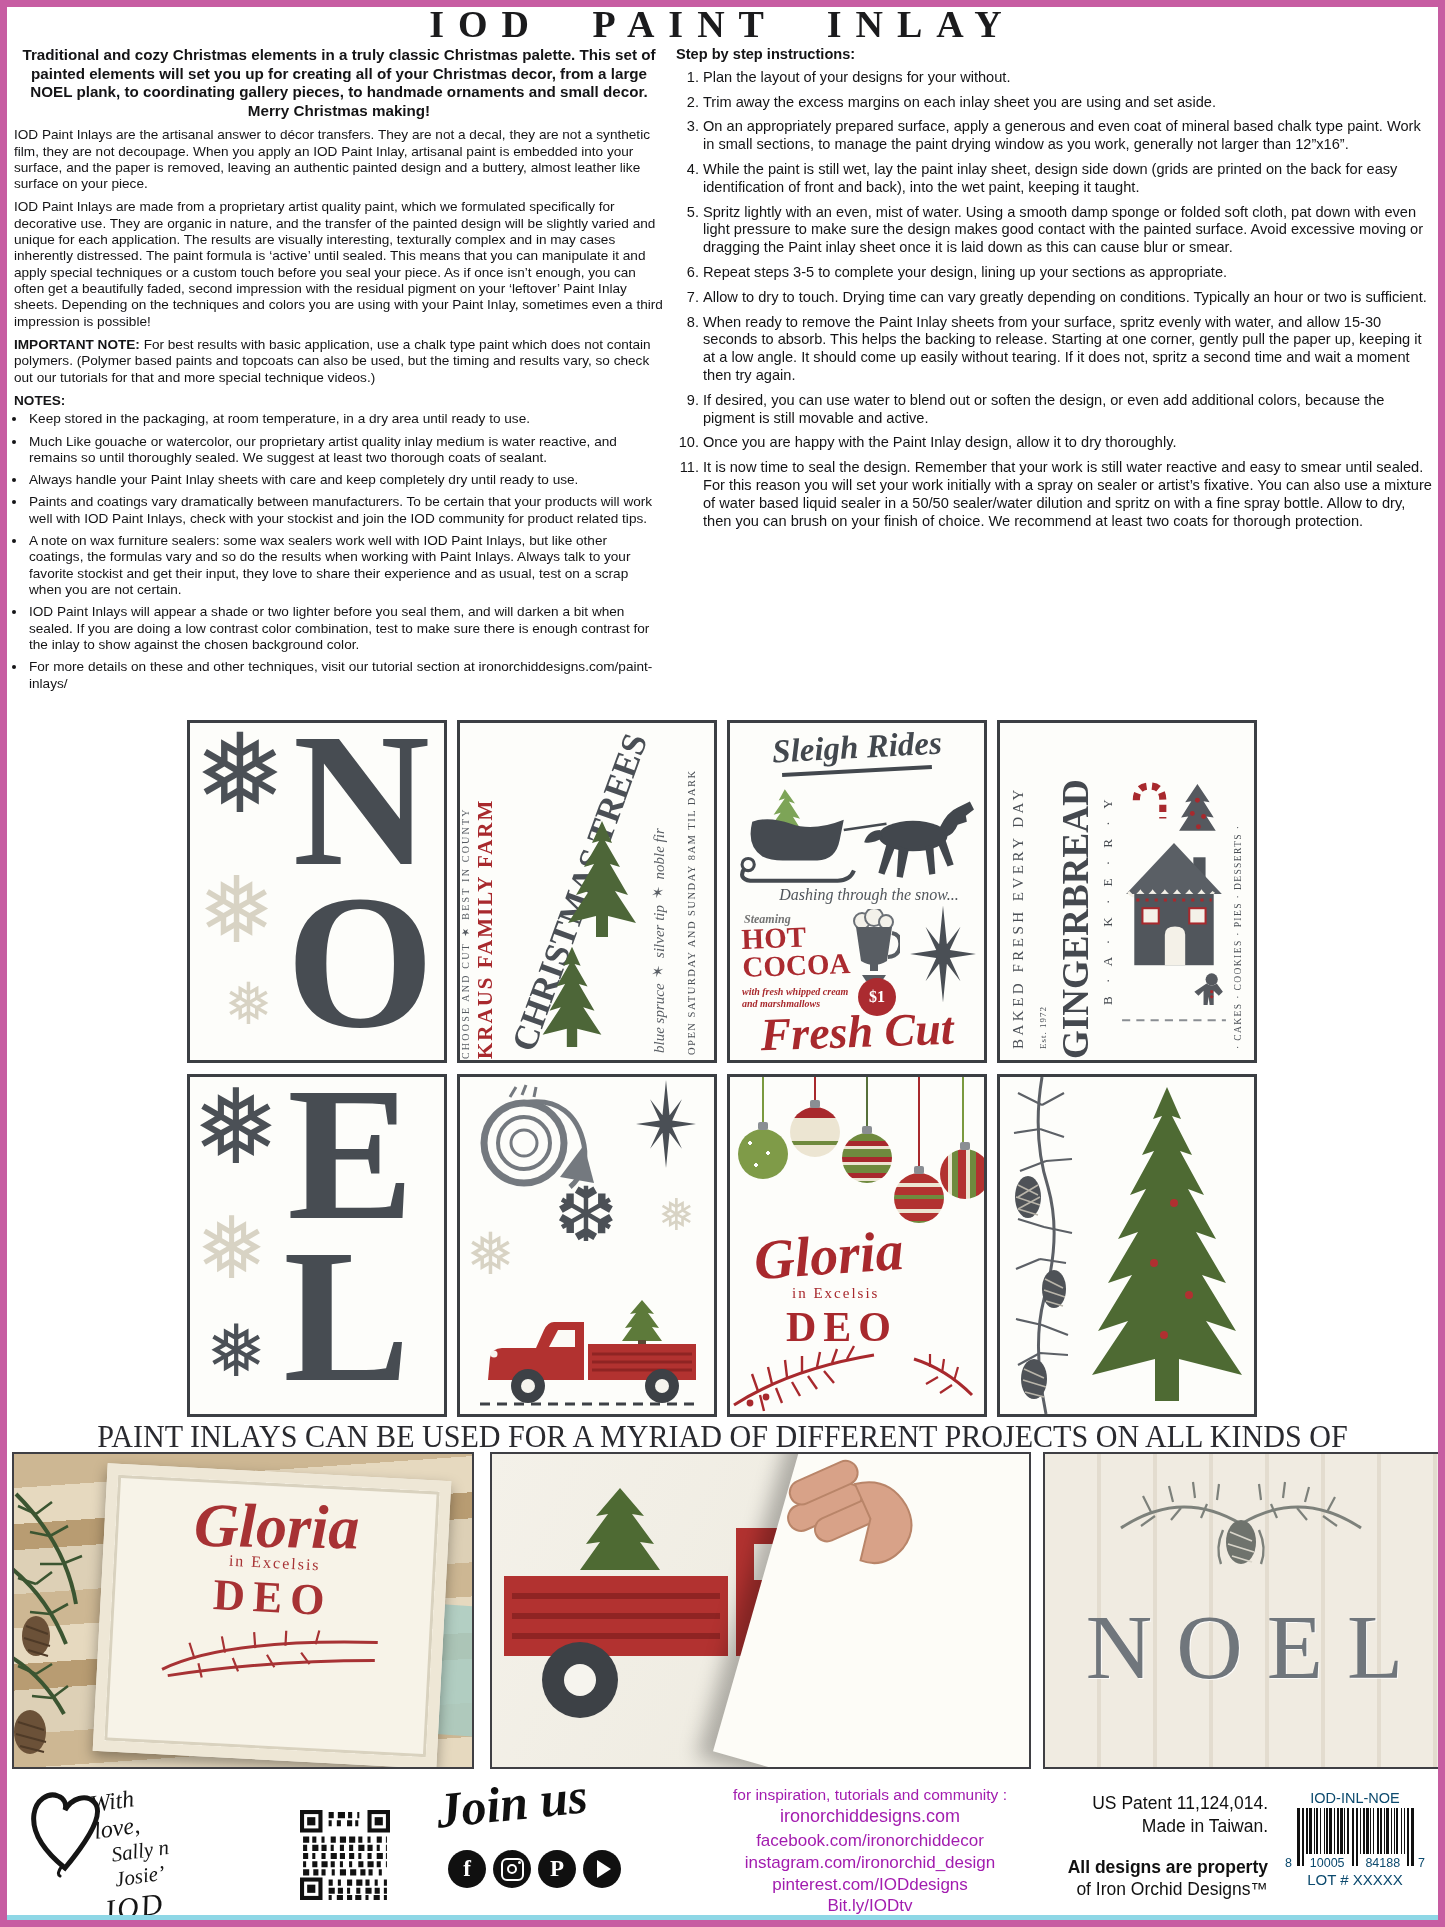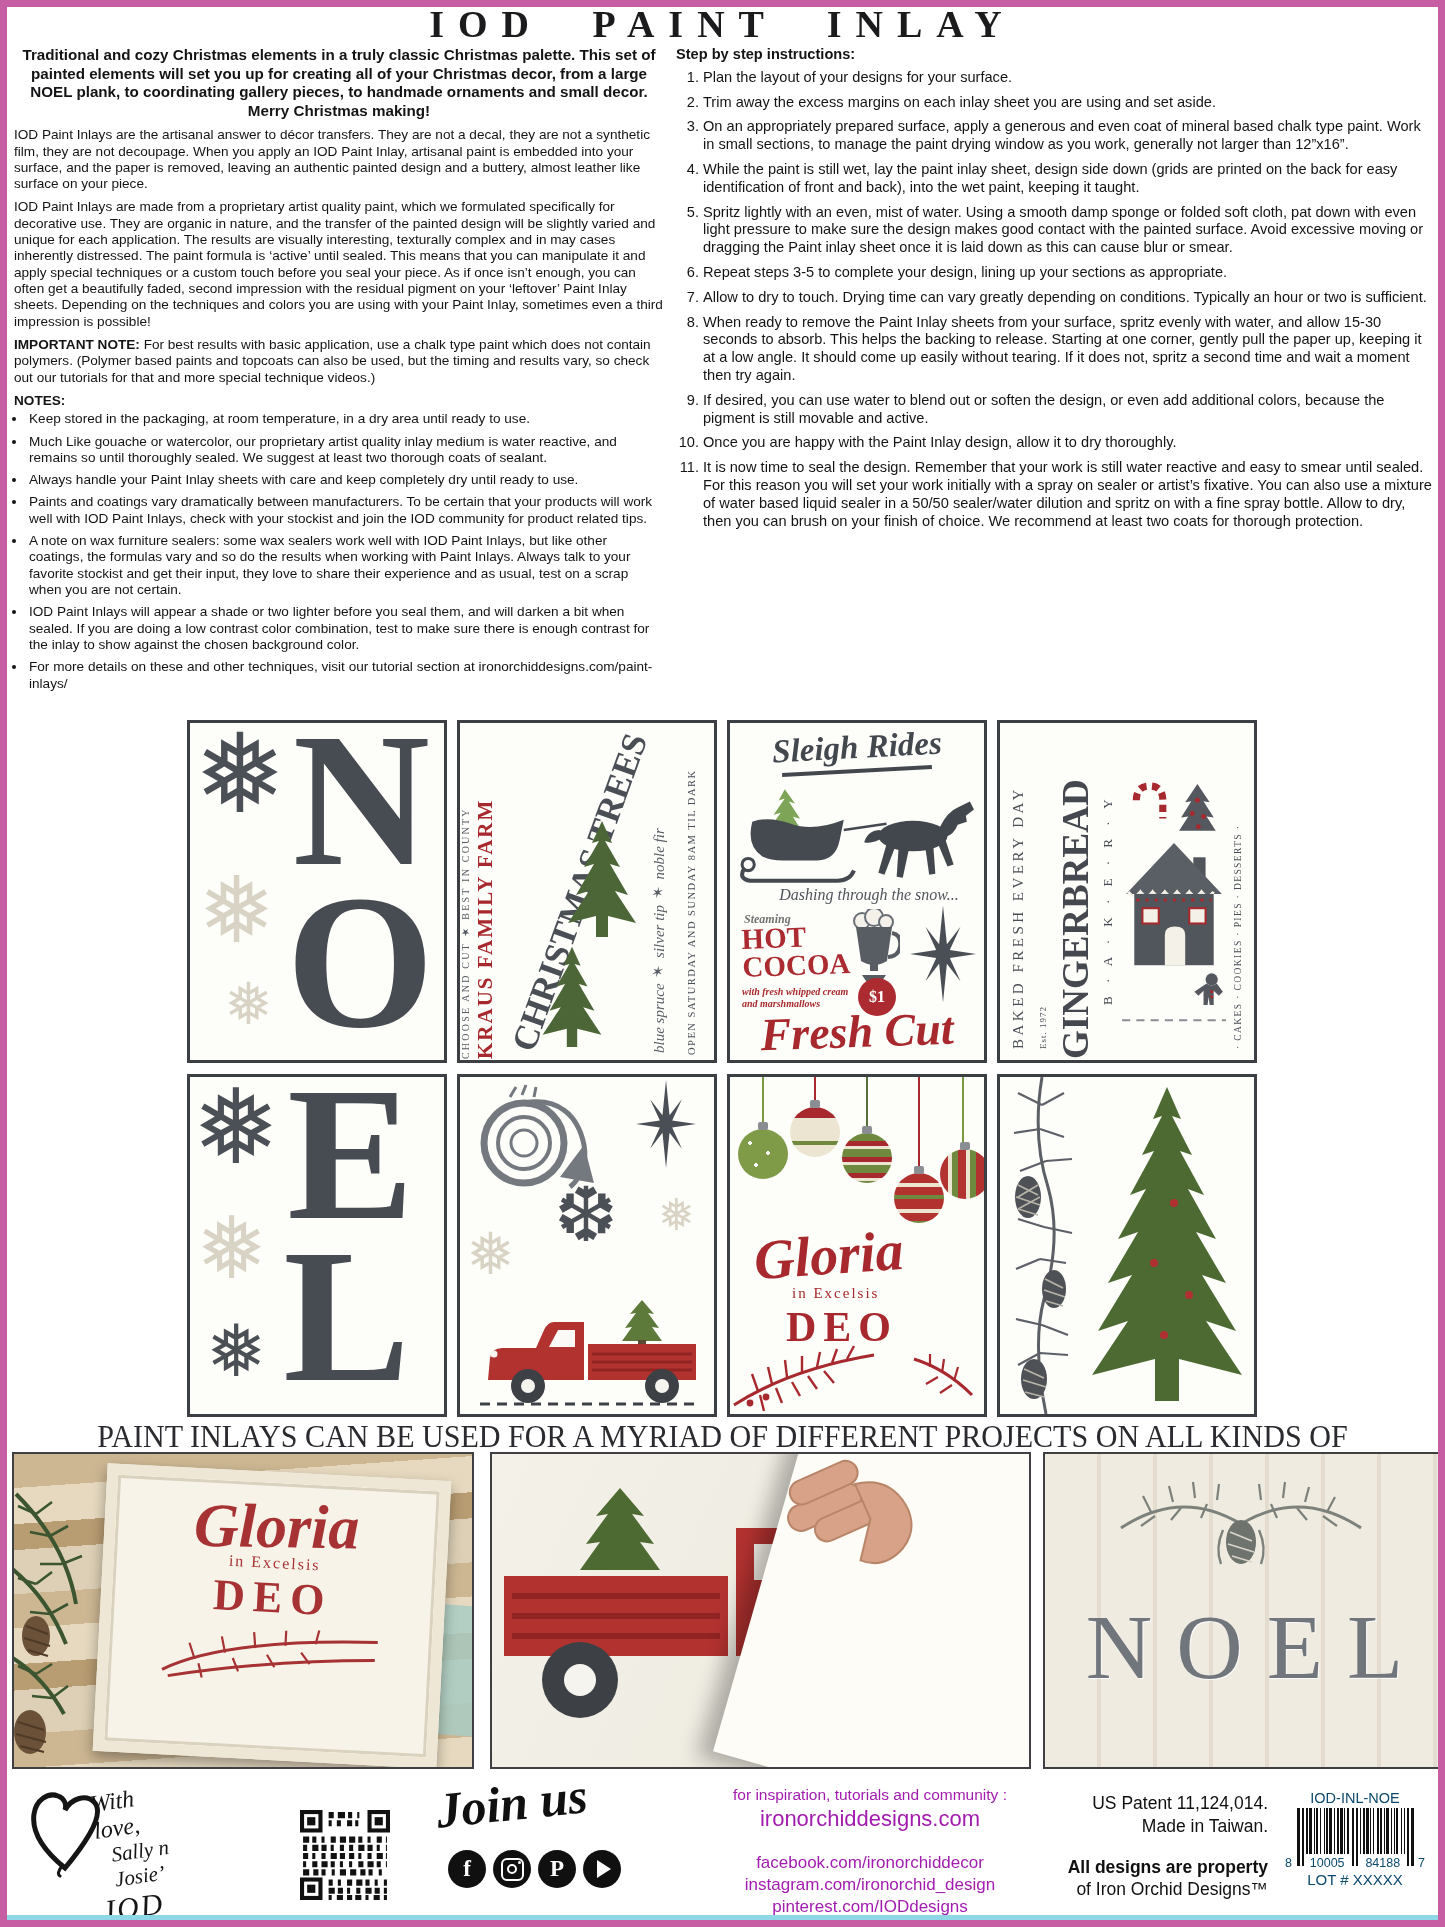--- a/index.html
+++ b/index.html
@@ -104,21 +104,21 @@
     font-family:"Liberation Serif",serif;font-style:italic;font-weight:700;font-size:50px;color:#101010;}
   .social{position:absolute;left:448px;top:72px;display:flex;gap:7px;}
   .sicon{width:38px;height:38px;border-radius:50%;background:#101010;color:#fff;display:flex;
     align-items:center;justify-content:center;font:700 23px "Liberation Serif",serif;}
   .ig-box{width:19px;height:19px;border:2.5px solid #fff;border-radius:6px;position:relative;}
   .ig-box::before{content:"";position:absolute;left:4.5px;top:4.5px;width:10px;height:10px;border:2px solid #fff;border-radius:50%;box-sizing:border-box;}
   .ig-box::after{content:"";position:absolute;right:1px;top:1px;width:3px;height:3px;background:#fff;border-radius:50%;}
   .yt-tri{width:0;height:0;border-left:14px solid #fff;border-top:9px solid transparent;border-bottom:9px solid transparent;margin-left:4px;}
   .links{position:absolute;left:700px;top:8px;width:340px;text-align:center;color:#a21caf;}
   .links .community{font-size:15.5px;margin-bottom:2px;}
-  .links .website{font-size:22px;margin-bottom:20px;}
+  .links .website{font-size:18px;margin-bottom:3px;}
   .links .soc-line{font-size:17px;line-height:1.28;}
   .legal{position:absolute;left:1050px;top:14px;width:218px;text-align:right;font-size:17.5px;line-height:1.3;color:#101010;}
   .legal .gap{margin-top:18px;font-weight:bold;}
   .upc{position:absolute;left:1285px;top:12px;width:140px;text-align:center;color:#0c4a6e;}
   .upc .sku{font-size:14.5px;margin-bottom:2px;}
   .upc .digits{display:flex;justify-content:space-between;font-size:12.5px;margin-top:-14px;padding:0 0px;}
   .upc .digits span:nth-child(2),.upc .digits span:nth-child(3){background:#fff;padding:0 3px;}
   .upc .lot{font-size:15px;margin-top:1px;}
 </style>
 </head>
@@ -142,21 +142,21 @@
     <li>Paints and coatings vary dramatically between manufacturers. To be certain that your products will work well with IOD Paint Inlays, check with your stockist and join the IOD community for product related tips.</li>
     <li>A note on wax furniture sealers: some wax sealers work well with IOD Paint Inlays, but like other coatings, the formulas vary and so do the results when working with Paint Inlays. Always talk to your favorite stockist and get their input, they love to share their experience and as usual, test on a scrap when you are not certain.</li>
     <li>IOD Paint Inlays will appear a shade or two lighter before you seal them, and will darken a bit when sealed. If you are doing a low contrast color combination, test to make sure there is enough contrast for the inlay to show against the chosen background color.</li>
     <li>For more details on these and other techniques, visit our tutorial section at  ironorchiddesigns.com/paint-inlays/</li>
   </ul>
 </div>
 
 <div class="col-right">
   <p class="steps-h">Step by step instructions:</p>
   <ol>
-    <li>Plan the layout of your designs for your surface.</li>
+    <li>Plan the layout of your designs for your without.</li>
     <li>Trim away the excess margins on each inlay sheet you are using and set aside.</li>
     <li>On an appropriately prepared surface, apply a generous and even coat of mineral based chalk type paint. Work in small sections, to manage the paint drying window as you work, generally not larger than 12”x16”.</li>
     <li>While the paint is still wet, lay the paint inlay sheet, design side down (grids are printed on the back for easy identification of front and back), into the wet paint, keeping it taught.</li>
     <li>Spritz lightly with an even, mist of water. Using a smooth damp sponge or folded soft cloth, pat down with even light pressure to make sure the design makes good contact with the painted surface. Avoid excessive moving or dragging the Paint inlay sheet once it is laid down as this can cause blur or smear.</li>
     <li>Repeat steps 3-5 to complete your design, lining up your sections as appropriate.</li>
     <li>Allow to dry to touch. Drying time can vary greatly depending on conditions. Typically an hour or two is sufficient.</li>
     <li>When ready to remove the Paint Inlay sheets from your surface, spritz evenly with water, and allow 15-30 seconds to absorb. This helps  the backing to release. Starting at one corner, gently pull the paper up, keeping it at a low angle. It should come up easily without tearing. If it does not, spritz a second time and wait a moment then try again.</li>
     <li>If desired, you can use water to blend out or soften the design, or even add additional colors, because the pigment is still movable and active.</li>
     <li>Once you are happy with the Paint Inlay design, allow it to dry thoroughly.</li>
     <li>It is now time to seal the design. Remember that your work is still water reactive and easy to smear until sealed.  For this reason you will set your work initially with a spray on sealer or artist’s fixative. You can also use a mixture of water based liquid sealer in a 50/50 sealer/water dilution and spritz on with a fine spray bottle. Allow to dry, then you can brush on your finish of choice. We recommend at least two coats for thorough protection.</li>

